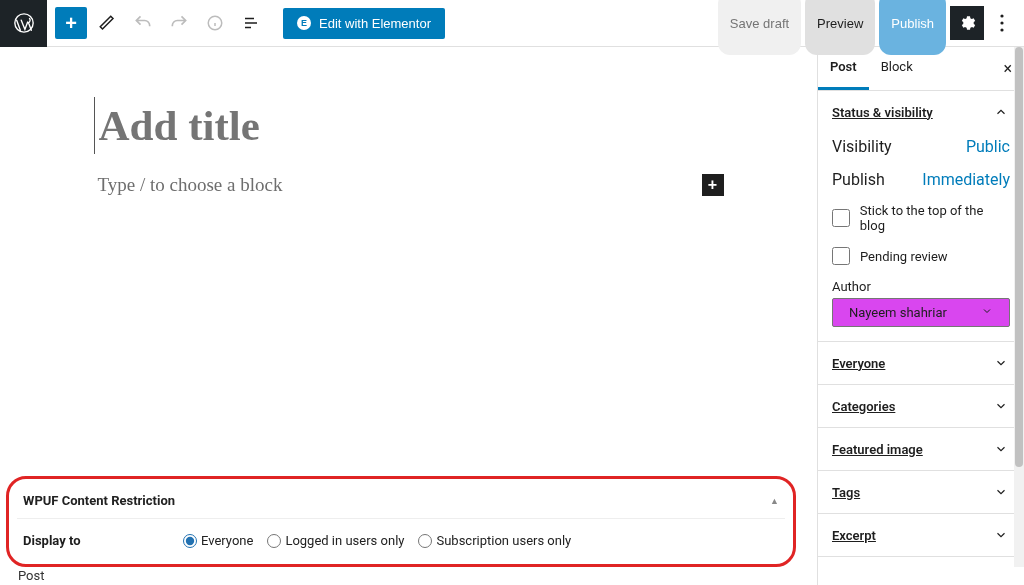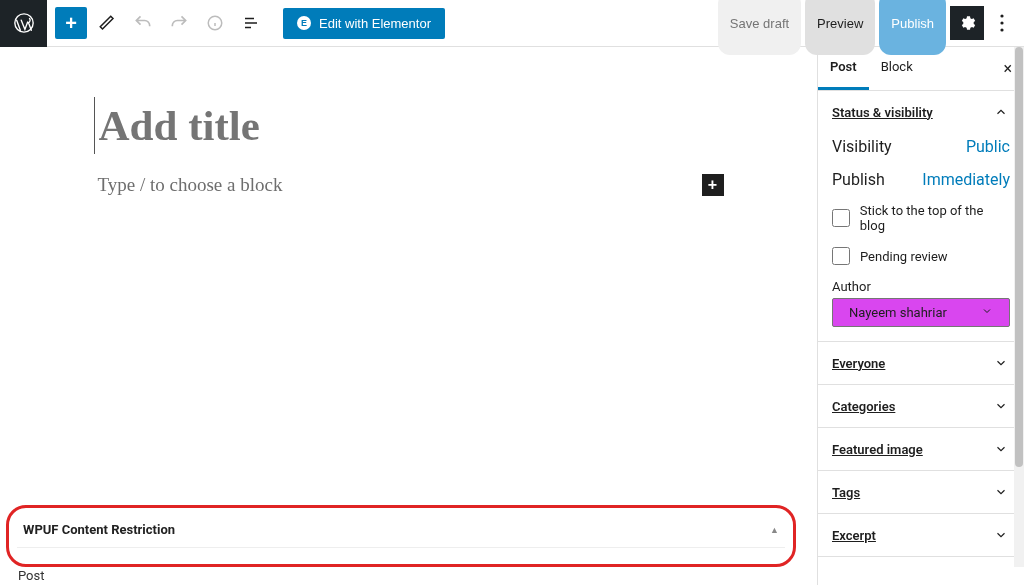--- a/index.html
+++ b/index.html
@@ -133,20 +133,35 @@
         <button class="add-block-btn">+</button>
       </div>
       
     </div>
 
     <div class="metabox">
       <div class="metabox-inner-top">
         <span class="metabox-title">WPUF Content Restriction</span>
         <span class="metabox-tri">▲</span>
       </div>
+      <div class="metabox-row">
+        <span class="metabox-label">Display to</span>
+        <label class="radio-opt">
+          <input type="radio" name="disp" checked="" style="">
+          <span>Everyone</span>
+        </label>
+        <label class="radio-opt">
+          <input type="radio" name="disp" style="">
+          <span>Logged in users only</span>
+        </label>
+        <label class="radio-opt">
+          <input type="radio" name="disp" style="">
+          <span>Subscription users only</span>
+        </label>
+      </div>
     </div>
     <div class="footer-label">Post</div>
   </div>
 
   <div class="sidebar">
     <div class="tabs">
       <div class="tab active">Post</div>
       <div class="tab">Block</div>
       <div class="tab-close">×</div>
     </div>

